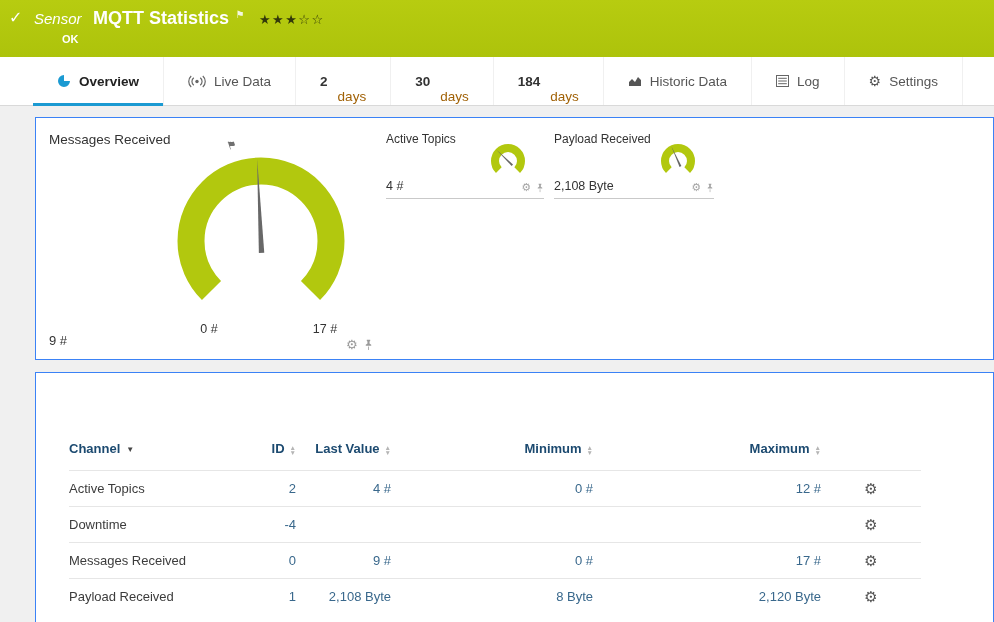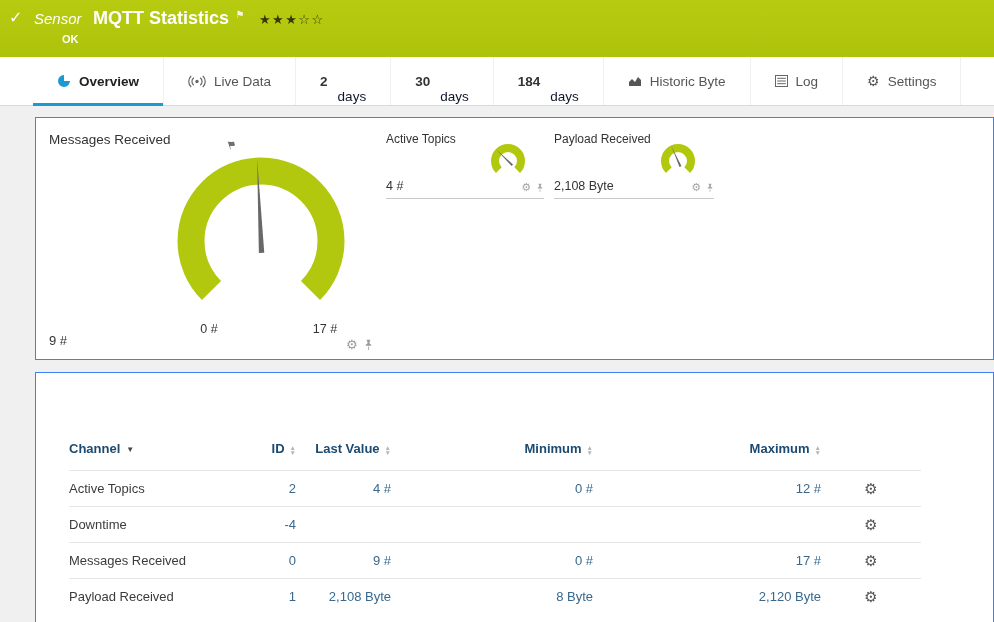--- a/index.html
+++ b/index.html
@@ -18,21 +18,21 @@
   .status-ok{position:absolute;left:62px;top:33px;color:#fff;font-weight:bold;font-size:11px;}
 
   
   .tabs{position:absolute;top:57px;left:0;width:100%;height:49px;background:#fff;
         border-bottom:1px solid #d9d9d9;display:flex;align-items:stretch;padding-left:33px;box-sizing:border-box;}
   .tab{display:flex;align-items:center;gap:8px;padding:9px 24px;font-size:13.5px;color:#555;
        position:relative;cursor:pointer;border-right:1px solid #f0f0f0;white-space:nowrap;}
   .tab.active{color:#222;font-weight:bold;}
   .tab.active::after{content:"";position:absolute;left:0;right:0;bottom:-1px;height:3px;background:#1b9ad2;}
   .tab .num{font-weight:bold;color:#333;margin-right:2px;}
-  .tab .muted{color:#0f172a;margin-top:31px;}
+  .tab .muted{color:#a16207;margin-top:31px;}
   .ticon{display:inline-flex;align-items:center;}
   .gear-glyph{font-style:normal;color:#555;font-size:14px;}
 
   
   .panel{position:absolute;left:35px;right:0;background:#fff;border:1px solid #3b82f6;box-sizing:border-box;}
   .gauges-panel{top:117px;height:243px;}
   .table-panel{top:372px;height:260px;}
 
   .gpanel-title{position:absolute;left:13px;top:14px;font-size:13.5px;color:#333;}
   .big-gauge{position:absolute;left:130px;top:28px;width:190px;height:190px;}
@@ -122,21 +122,21 @@
     <div class="tab">
       <span class="num">184</span>
       <span class="muted">days</span>
     </div>
     <div class="tab">
       <span class="ticon">
         <svg width="14" height="12" viewBox="0 0 14 12">
             <path d="M1 11 L1 7 4 4 7 7 10 2 13 5 13 11 Z" fill="#555"></path>
           </svg>
       </span>
-      <span>Historic Byte</span>
+      <span>Historic Data</span>
     </div>
     <div class="tab">
       <span class="ticon">
         <svg width="13" height="12" viewBox="0 0 13 12">
           <rect x="0.5" y="0.5" width="12" height="11" fill="none" stroke="#666"></rect>
           <line x1="2.2" y1="3.3" x2="10.8" y2="3.3" stroke="#666"></line>
           <line x1="2.2" y1="6" x2="10.8" y2="6" stroke="#666"></line>
           <line x1="2.2" y1="8.7" x2="10.8" y2="8.7" stroke="#666"></line>
         </svg>
       </span>

